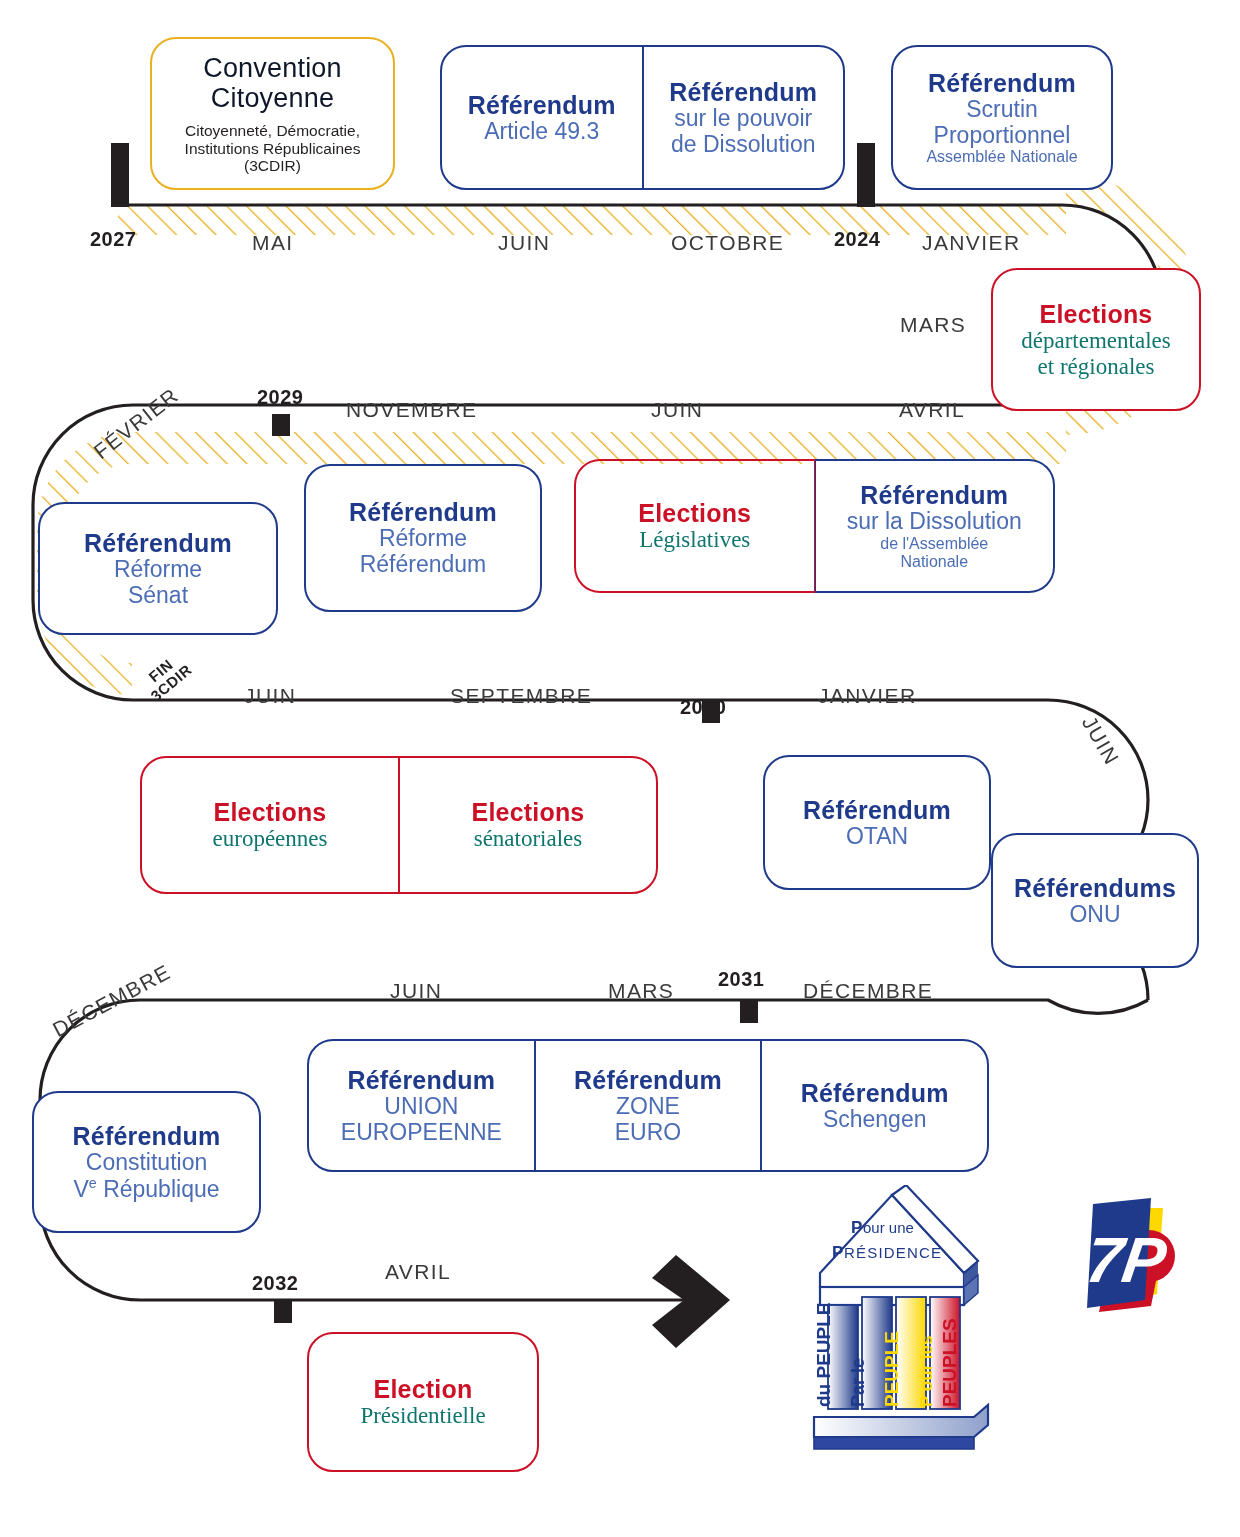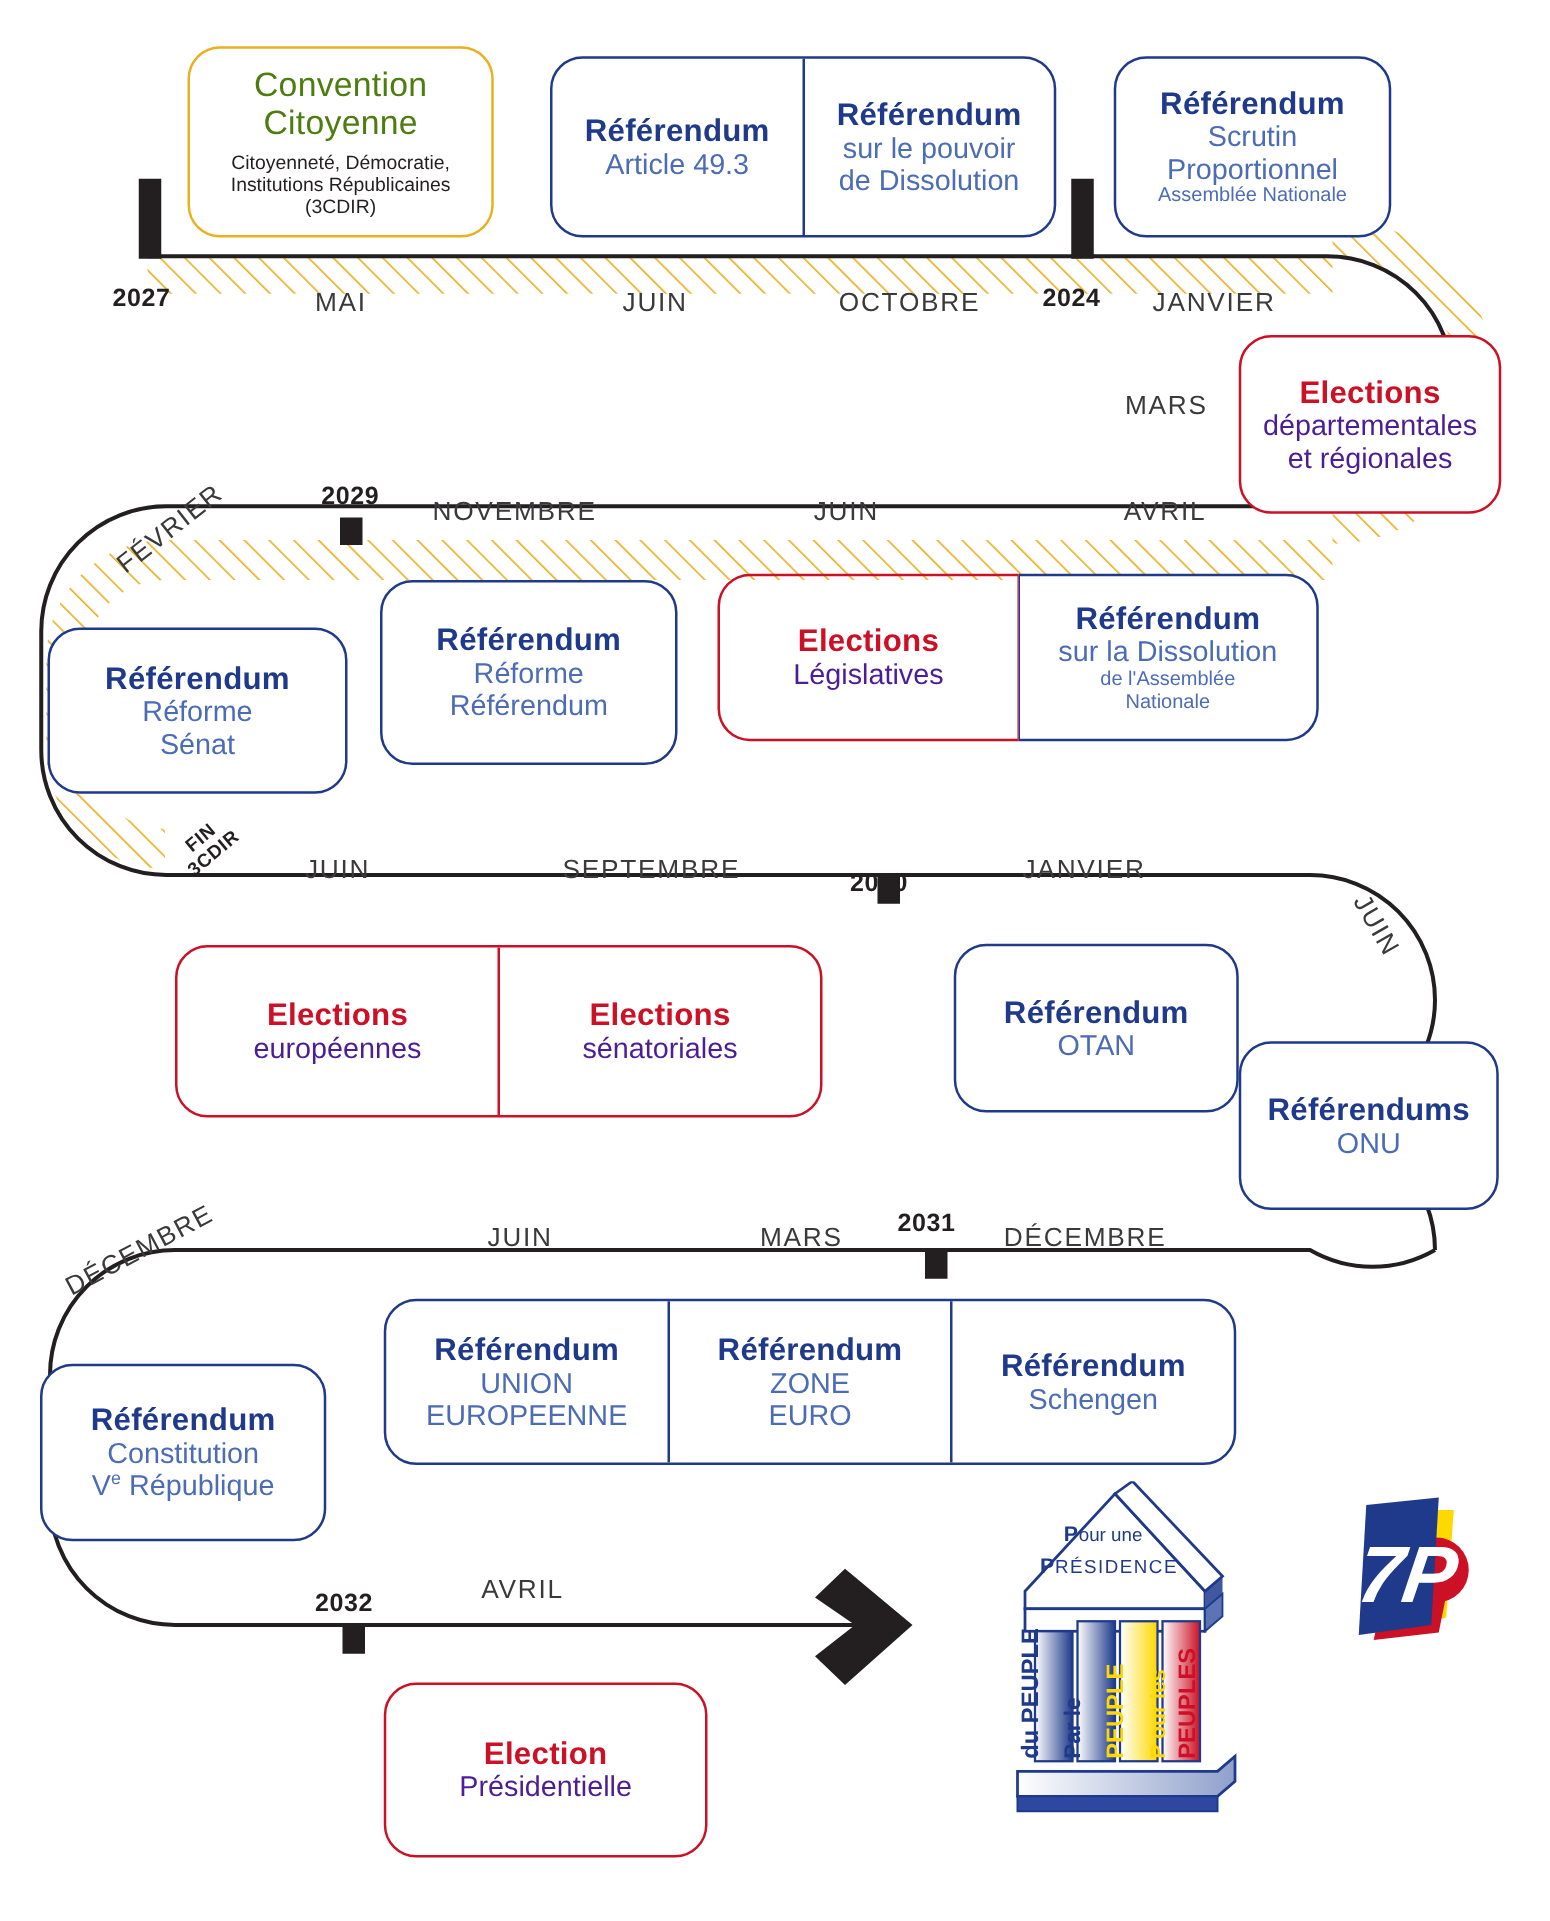--- a/index.html
+++ b/index.html
@@ -36,22 +36,22 @@
   .t1{ 
     font-size:25px;
     letter-spacing:.2px;
   }
   .t2{font-size:23px;}
   .t3{font-size:16px;}
   .blue .t1{color:#1F3A8A;font-weight:600;}
   .blue .t2{color:#4C6DB5;}
   .blue .t3{color:#4C6DB5;}
   .red .t1{color:#CC1026;font-weight:600;}
-  .red .t2{color:#4c1d95;}
-  .gold .t1{color:#4d7c0f;font-weight:400;font-size:27px;}
+  .red .t2{color:#0f766e;font-family:Liberation Serif, serif;}
+  .gold .t1{color:#0f172a;font-weight:400;font-size:27px;}
   .gold .t3{color:#231F20;font-size:15.5px;}
 
   
   .group{position:absolute;box-sizing:border-box;display:flex;background:#fff;border-radius:26px;}
   .group.blue{border:2.6px solid #1F3A8A;}
   .group.red{border:2.6px solid #CC1026;}
   .group > .cell{
     flex:1 1 0;
     display:flex;flex-direction:column;align-items:center;justify-content:center;
     text-align:center;line-height:1.12;box-sizing:border-box;
@@ -270,21 +270,21 @@
         <div class="cell blue">
           <div class="t1">Référendum</div>
           <div class="t2">ZONE</div>
           <div class="t2">EURO</div>
         </div>
         <div class="cell blue">
           <div class="t1">Référendum</div>
           <div class="t2">Schengen</div>
         </div>
       </div>
-      <div class="box red" style="left: 307px; top: 1332px; width: 259px; height: 140px; margin-top: 14px;">
+      <div class="box red" style="left: 307px; top: 1332px; width: 232px; height: 140px;">
         <div class="t1">Election</div>
         <div class="t2">Présidentielle</div>
       </div>
     </div>
 
   <svg id="logo" viewBox="0 0 260 310" xmlns="http://www.w3.org/2000/svg">
     <defs>
       <linearGradient id="gBlue" x1="0" y1="0" x2="1" y2="0">
         <stop offset="0%" stop-color="#ffffff"></stop>
           <stop offset="100%" stop-color="#1F3A8A"></stop>

